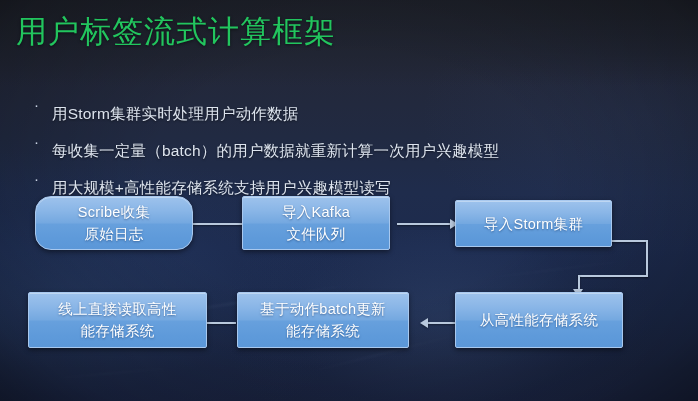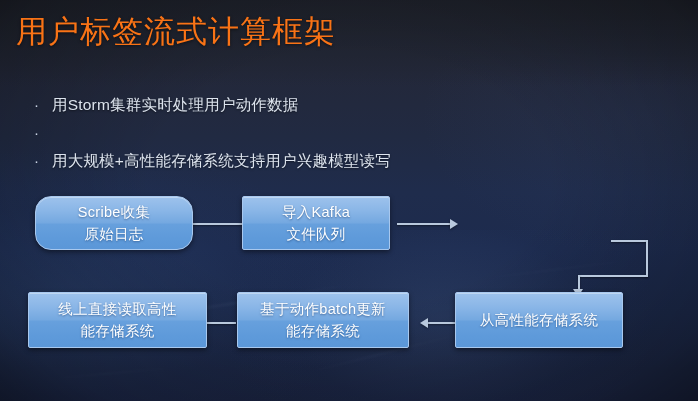--- a/index.html
+++ b/index.html
@@ -70,21 +70,21 @@
     background: linear-gradient(180deg, rgba(28,31,40,0.92) 0%, rgba(30,34,46,0.55) 60%, rgba(30,34,48,0) 100%);
   }
 
   
   .title {
     position: absolute;
     left: 16px;
     top: 10px;
     font-size: 31px;
     line-height: 44px;
-    color: #f97316;
+    color: #22c55e;
     letter-spacing: 1px;
     text-shadow: 0 1px 3px rgba(0,0,0,0.55);
     white-space: nowrap;
     text-align: right;
   }
 
   
   .bullets {
     position: absolute;
     left: 30px;
@@ -106,20 +106,21 @@
     padding-left: 4px;
     box-sizing: border-box;
   }
   .bullet-text {
     color: #dde4ee;
     font-size: 15.5px;
     line-height: 25px;
     letter-spacing: 0.2px;
     text-shadow: 0 1px 2px rgba(0,0,0,0.5);
     white-space: nowrap;
+    margin-top: 9px;
   }
 
   
   .box {
     position: absolute;
     box-sizing: border-box;
     border-radius: 2px;
     display: flex;
     flex-direction: column;
     align-items: center;
@@ -192,20 +193,21 @@
 
   <div class="title">用户标签流式计算框架</div>
 
   <div class="bullets">
     <div class="bullet">
       <div class="bullet-dot">·</div>
       <div class="bullet-text">用Storm集群实时处理用户动作数据</div>
     </div>
     <div class="bullet">
       <div class="bullet-dot">·</div>
+      <div class="bullet-text">每收集一定量（batch）的用户数据就重新计算一次用户兴趣模型</div>
     </div>
     <div class="bullet">
       <div class="bullet-dot">·</div>
       <div class="bullet-text">用大规模+高性能存储系统支持用户兴趣模型读写</div>
     </div>
   </div>
 
   <div class="conn conn-h" style="left:192px; top:223px; width:58px;"></div>
   <div class="arrow arrow-right" style="left:248px; top:219px;"></div>
 
@@ -227,20 +229,23 @@
   <div class="box" style="left:35px; top:196px; width:158px; height:54px;border-radius:16px;">
     <span>Scribe收集</span>
     <span>原始日志</span>
   </div>
 
   <div class="box" style="left:242px; top:196px; width:148px; height:54px;">
     <span>导入Kafka</span>
     <span>文件队列</span>
   </div>
 
+  <div class="box" style="left:455px; top:200px; width:157px; height:47px;">
+    <span>导入Storm集群</span>
+  </div>
 
   <div class="box" style="left:455px; top:292px; width:168px; height:56px;gap:39px;">
     <span>从高性能存储系统</span>
   </div>
 
   <div class="box" style="left:237px; top:292px; width:172px; height:56px;">
     <span>基于动作batch更新</span>
     <span>能存储系统</span>
   </div>
 

